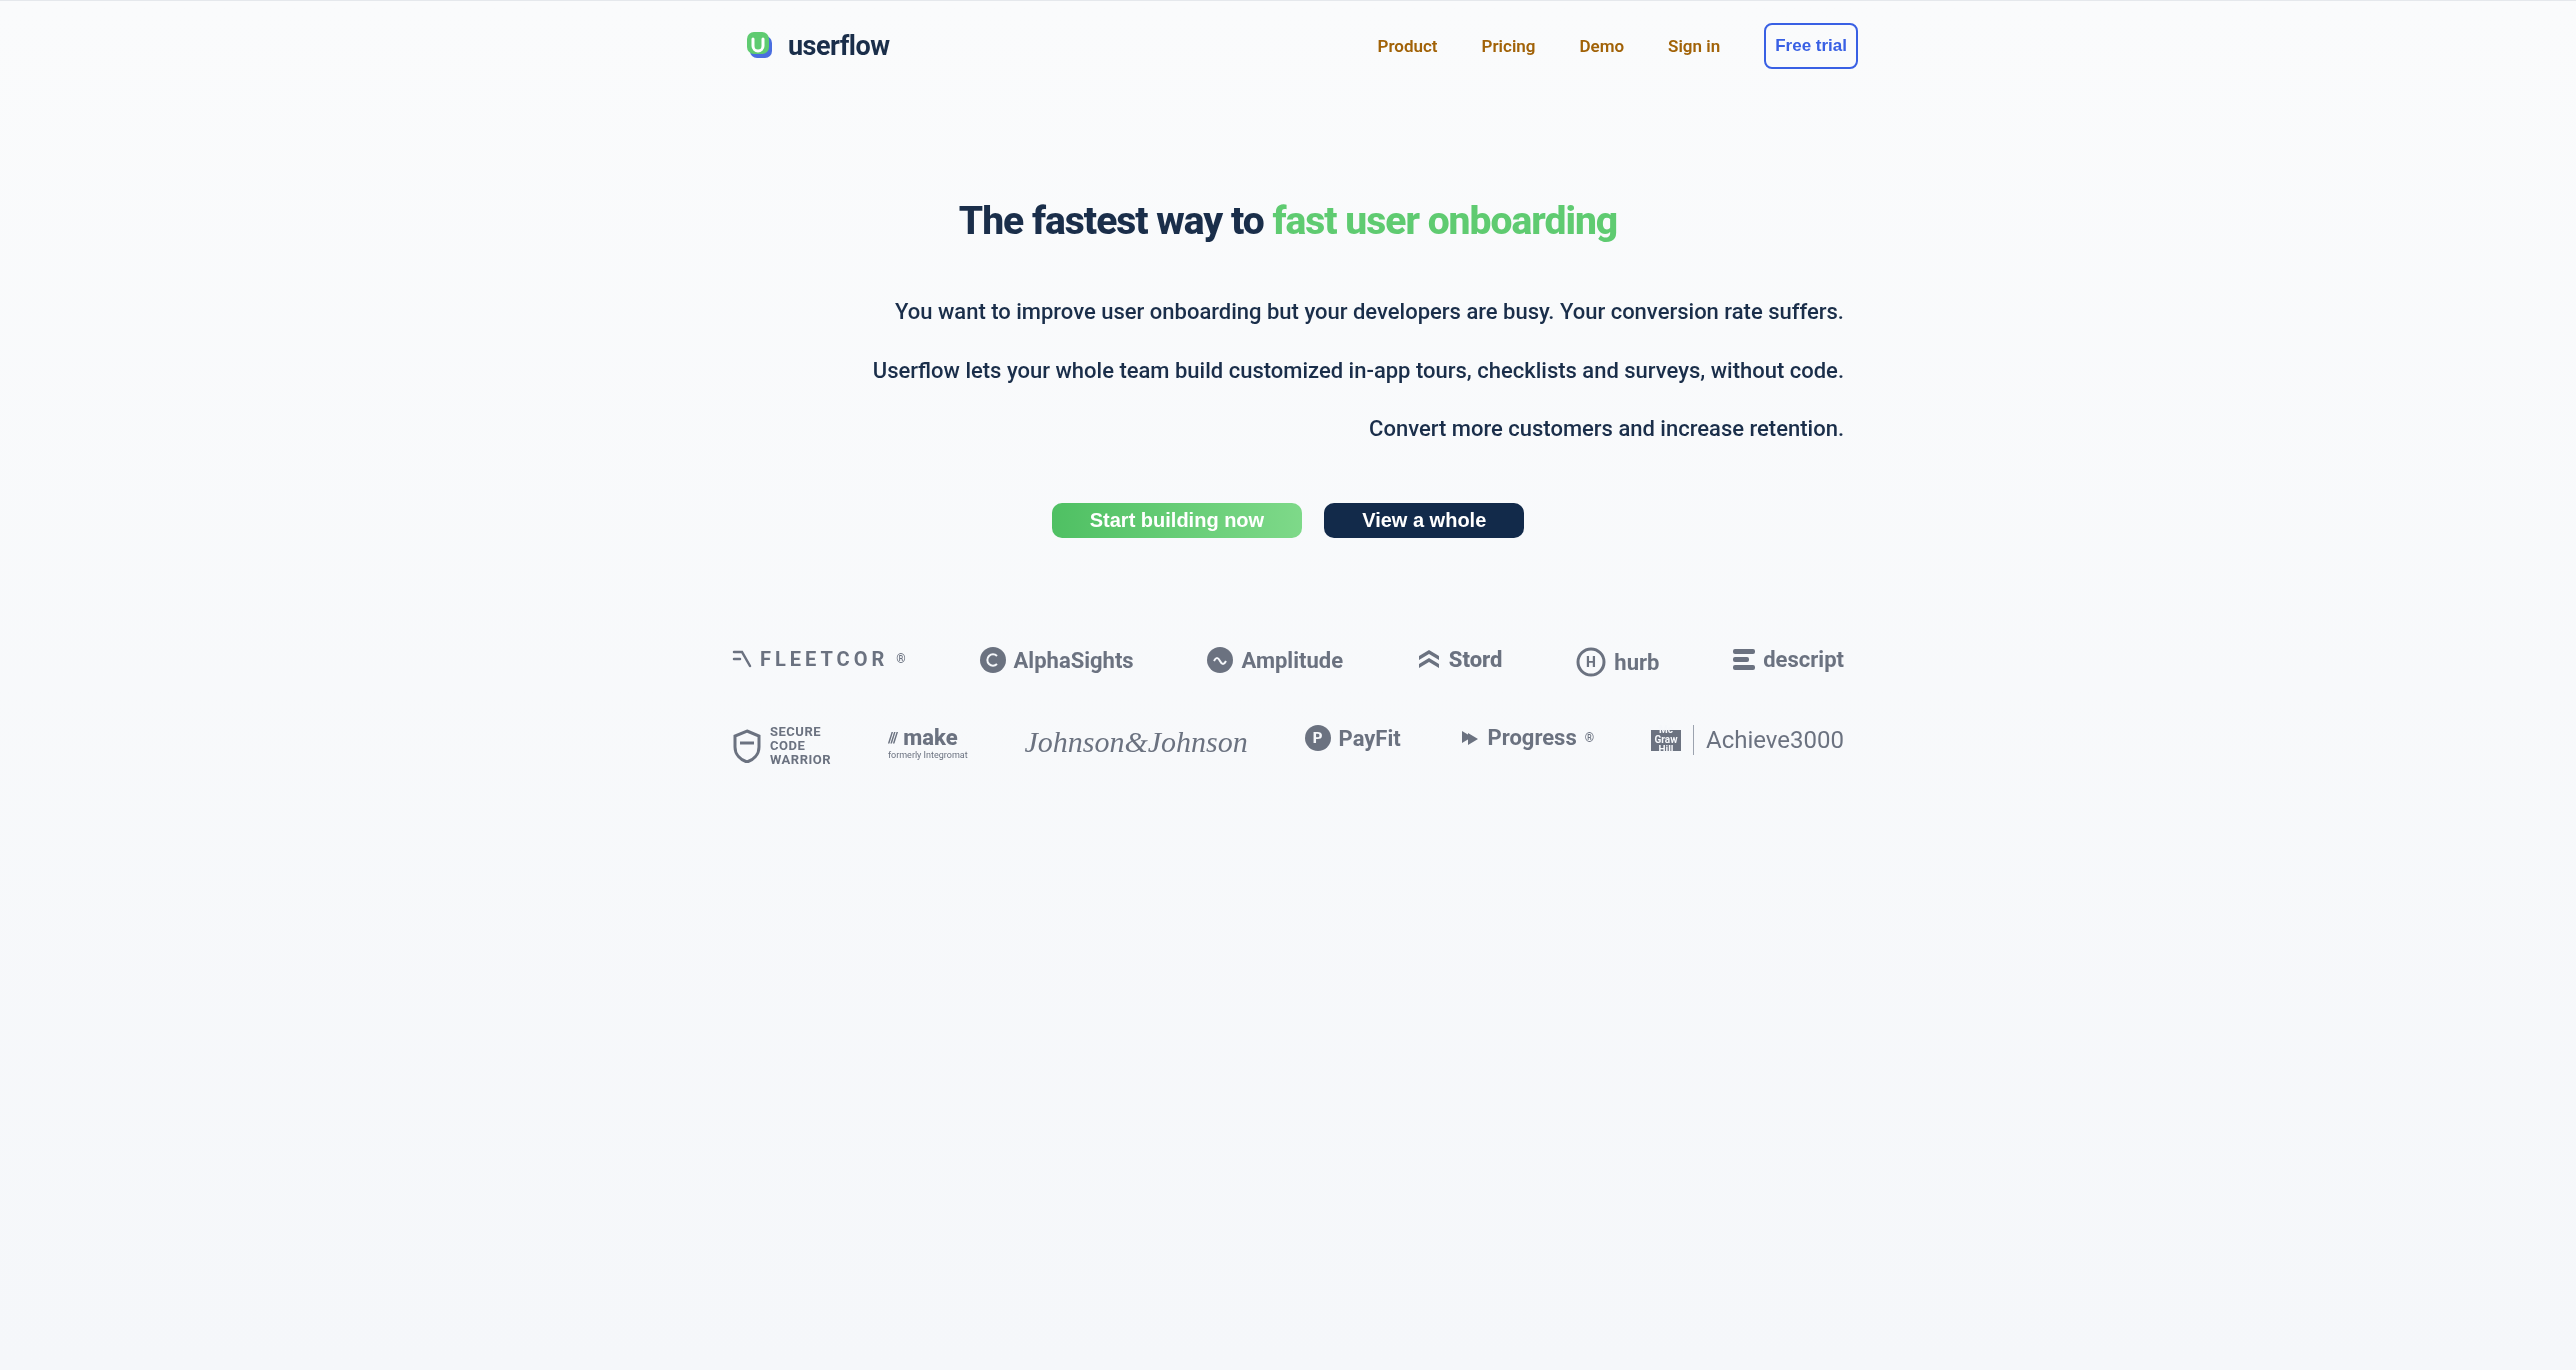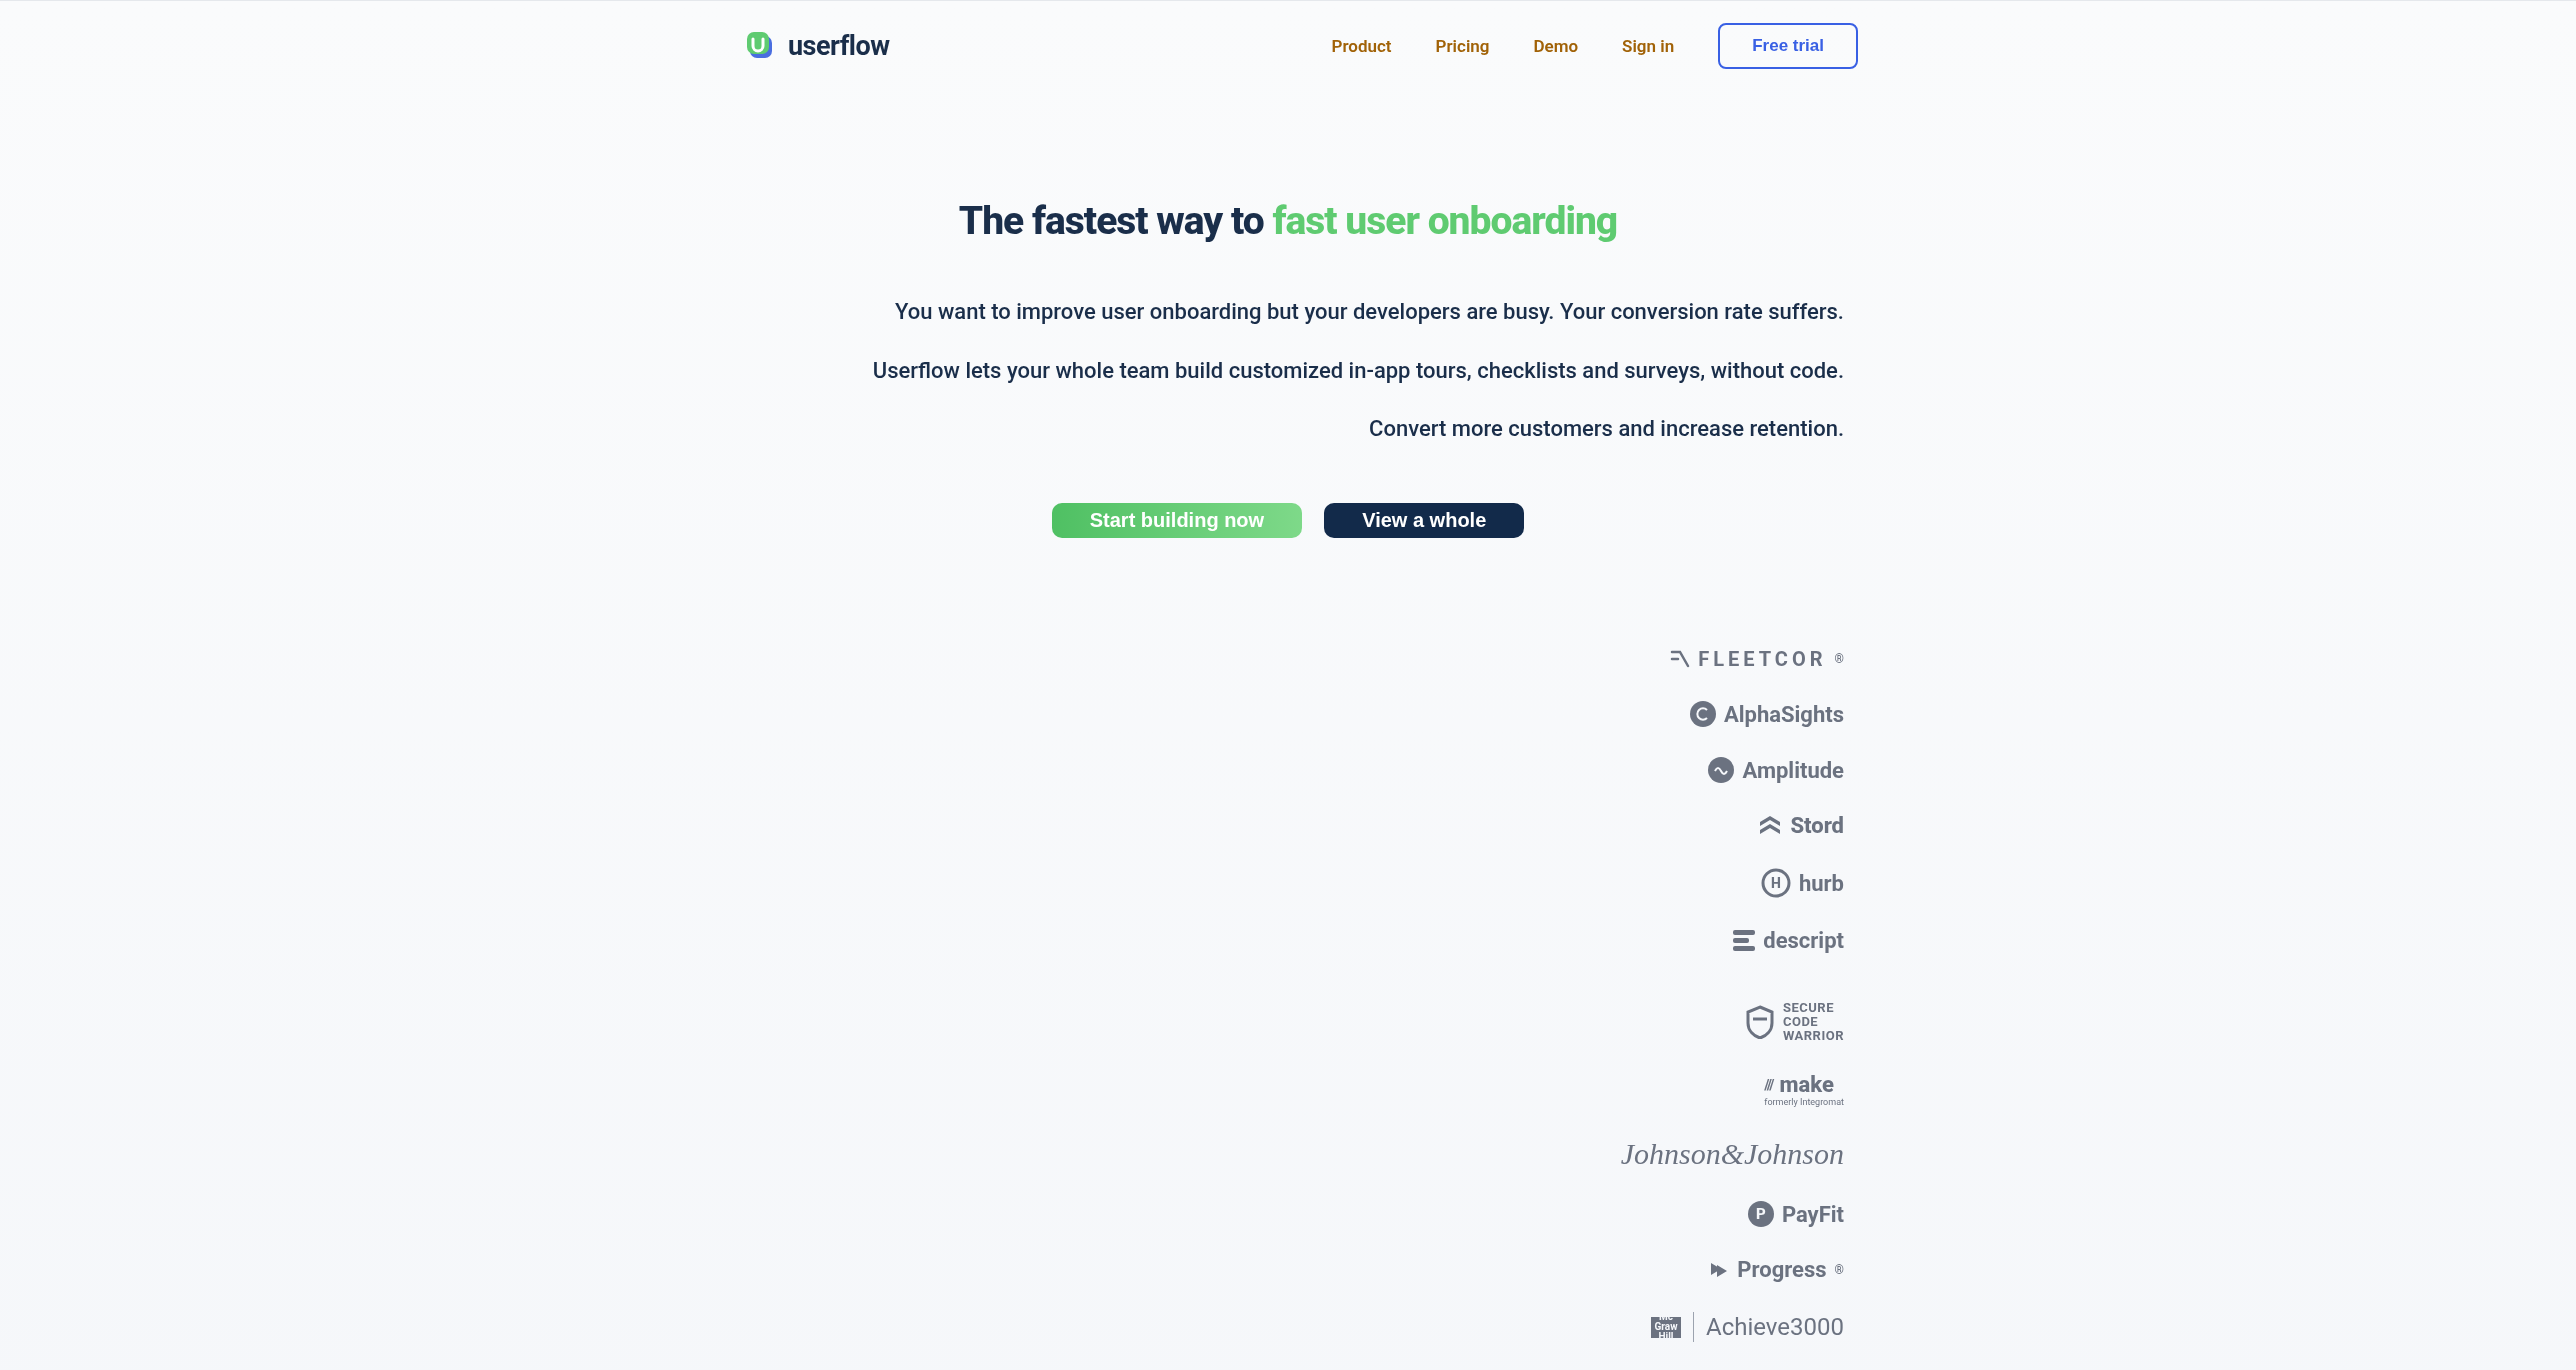--- a/index.html
+++ b/index.html
@@ -50,21 +50,21 @@
   font-size: 17px;
   font-weight: 600;
   color: #a16207;
   text-decoration: none;
   cursor: pointer;
 }
 .free-trial-btn {
   border: 2px solid #3960e4;
   color: #3960e4;
   background: transparent;
-  padding: 11px 32px;
+  padding: 11px 9px;
   border-radius: 8px;
   font-size: 17px;
   font-weight: 700;
   cursor: pointer;
 }
 .hero {
   text-align: center;
   padding-top: 109px;
 }
 .hero-title {
@@ -112,25 +112,24 @@
   background: #122a4a;
   color: #ffffff;
 }
 .logos {
   margin-top: 109px;
   padding-bottom: 60px;
 }
 .logo-row {
   display: flex;
   justify-content: space-between;
-  align-items: flex-end;
+  align-items: flex-start;
   flex-wrap: wrap;
-  gap: 30px;
+  gap: 40px;
   margin-bottom: 48px;
-  flex-direction: column;
 }
 .client-logo {
   color: #6b7280;
   font-weight: 700;
   display: flex;
   align-items: center;
   gap: 8px;
   font-size: 22px;
   letter-spacing: 0px;
 }

